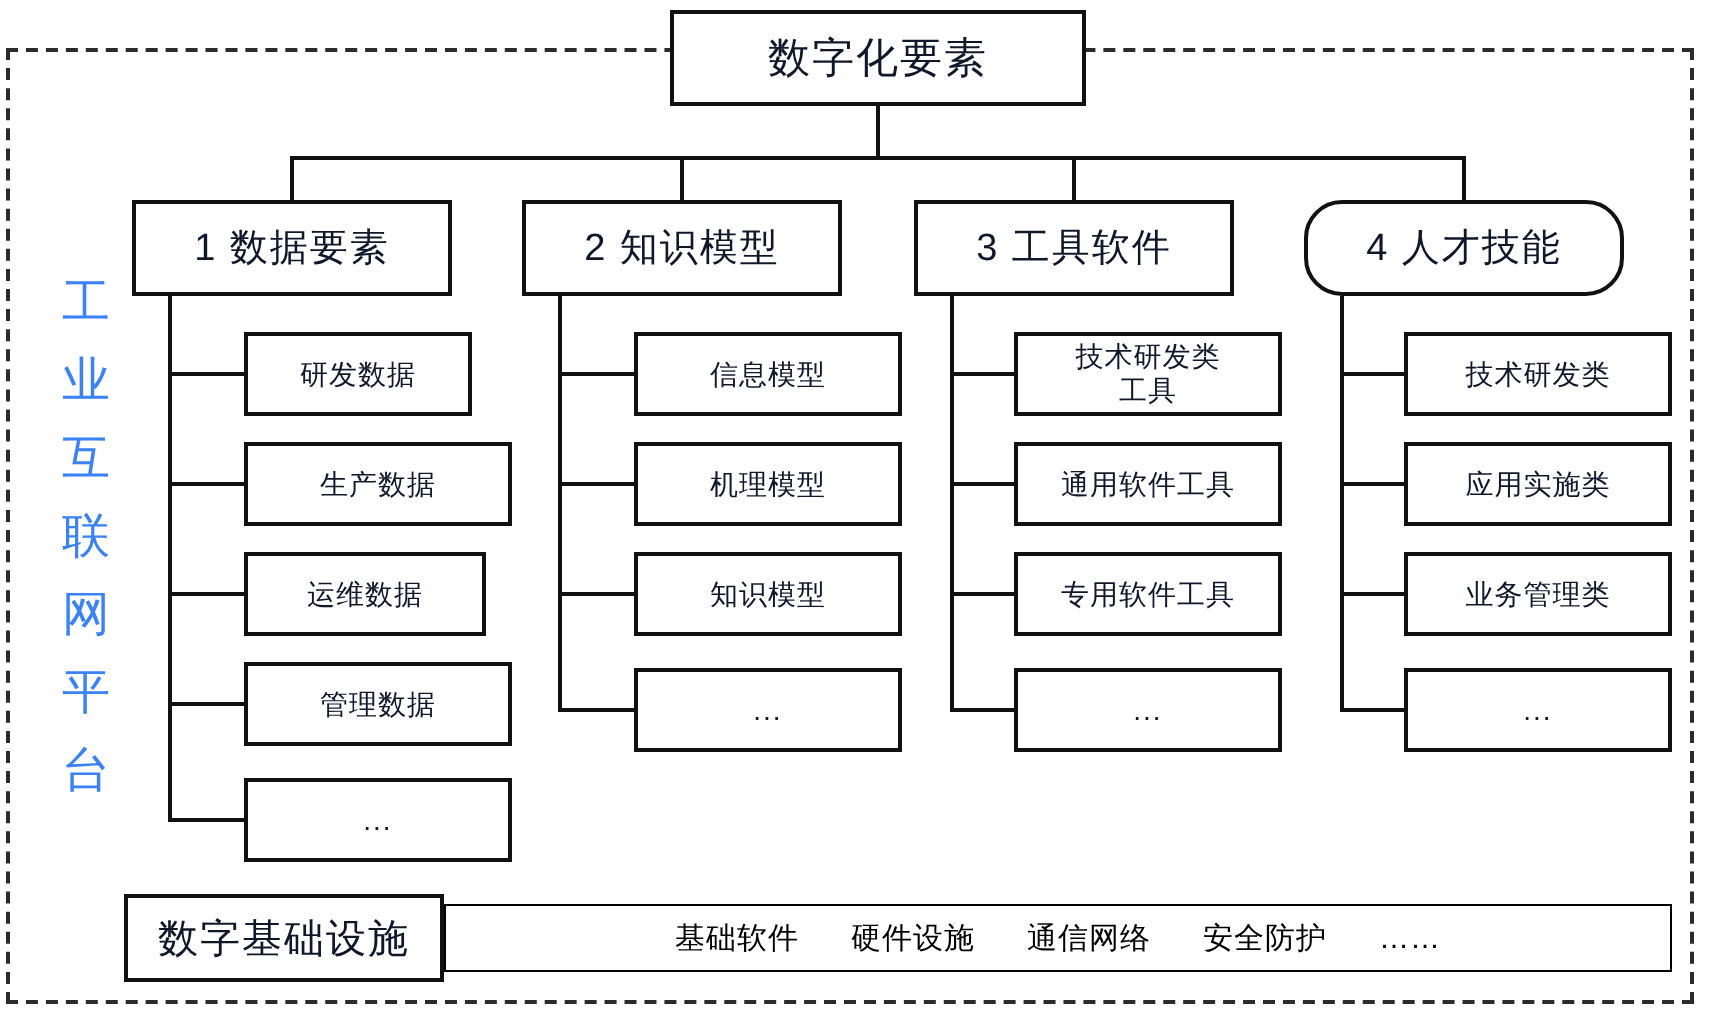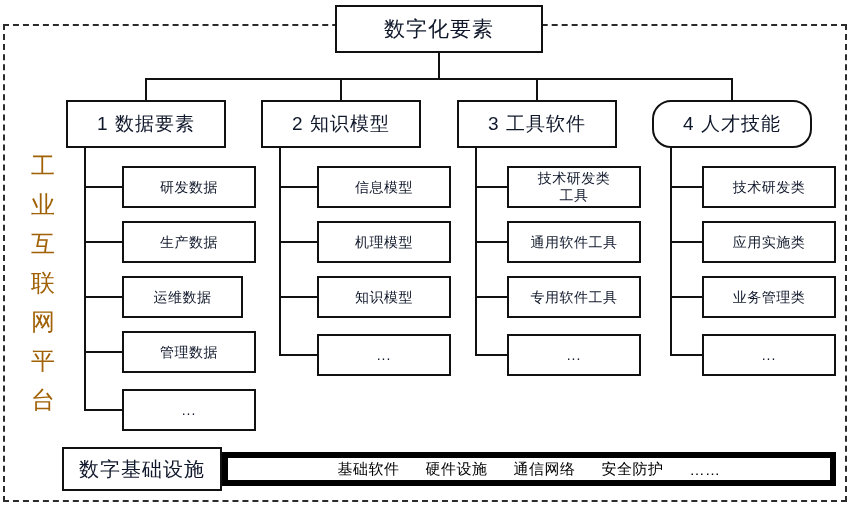--- a/index.html
+++ b/index.html
@@ -26,27 +26,27 @@
     width: 844px;
     height: 478px;
     border: 2px dashed #2b2b2b;
     box-sizing: border-box;
     background: transparent;
   }
   
   .vlabel {
     position: absolute;
     left: 22px;
-    top: 146px;
+    top: 132px;
     width: 42px;
     text-align: center;
     font-size: 24px;
     line-height: 39px;
     letter-spacing: 0px;
-    color: #a16207;
+    color: #3b82f6;
     white-space: normal;
     word-break: break-all;
   }
   
   .box {
     position: absolute;
     box-sizing: border-box;
     background: #ffffff;
     border: 2px solid #111111;
     display: flex;
@@ -75,21 +75,21 @@
   }
   .infra-box {
     font-size: 20px;
     letter-spacing: 1px;
     z-index: 3;
   }
   .infra-bar {
     position: absolute;
     box-sizing: border-box;
     background: #ffffff;
-    border: 6px solid #000000;
+    border: 1px solid #000000;
     display: flex;
     align-items: center;
     z-index: 2;
   }
   .infra-items {
     width: 100%;
     display: flex;
     justify-content: center;
     align-items: center;
     gap: 26px;
@@ -131,21 +131,21 @@
   <div class="ln-v" style="left:731px; top:78px; height:22px;"></div>
 
   <div class="box cat-box" style="left:66px; top:100px; width:160px; height:48px;">1 数据要素</div>
   <div class="ln-v" style="left:84px; top:148px; height:263px;"></div>
   <div class="ln-h" style="left:84px; top:186px; width:38px;"></div>
   <div class="ln-h" style="left:84px; top:241px; width:38px;"></div>
   <div class="ln-h" style="left:84px; top:296px; width:38px;"></div>
   <div class="ln-h" style="left:84px; top:351px; width:38px;"></div>
   <div class="ln-h" style="left:84px; top:409px; width:38px;"></div>
 
-  <div class="box leaf-box" style="left:122px; top:166px; width:134px; height:42px;">研发数据</div>
+  <div class="box leaf-box" style="left:122px; top:166px; width:114px; height:42px;">研发数据</div>
   <div class="box leaf-box" style="left:122px; top:221px; width:134px; height:42px;">生产数据</div>
   <div class="box leaf-box" style="left:122px; top:276px; width:121px; height:42px;">运维数据</div>
   <div class="box leaf-box" style="left:122px; top:331px; width:134px; height:42px;">管理数据</div>
   <div class="box ellipsis-box" style="left:122px; top:389px; width:134px; height:42px;">...</div>
 
   <div class="box cat-box" style="left:261px; top:100px; width:160px; height:48px;">2 知识模型</div>
   <div class="ln-v" style="left:279px; top:148px; height:208px;"></div>
   <div class="ln-h" style="left:279px; top:186px; width:38px;"></div>
   <div class="ln-h" style="left:279px; top:241px; width:38px;"></div>
   <div class="ln-h" style="left:279px; top:296px; width:38px;"></div>

